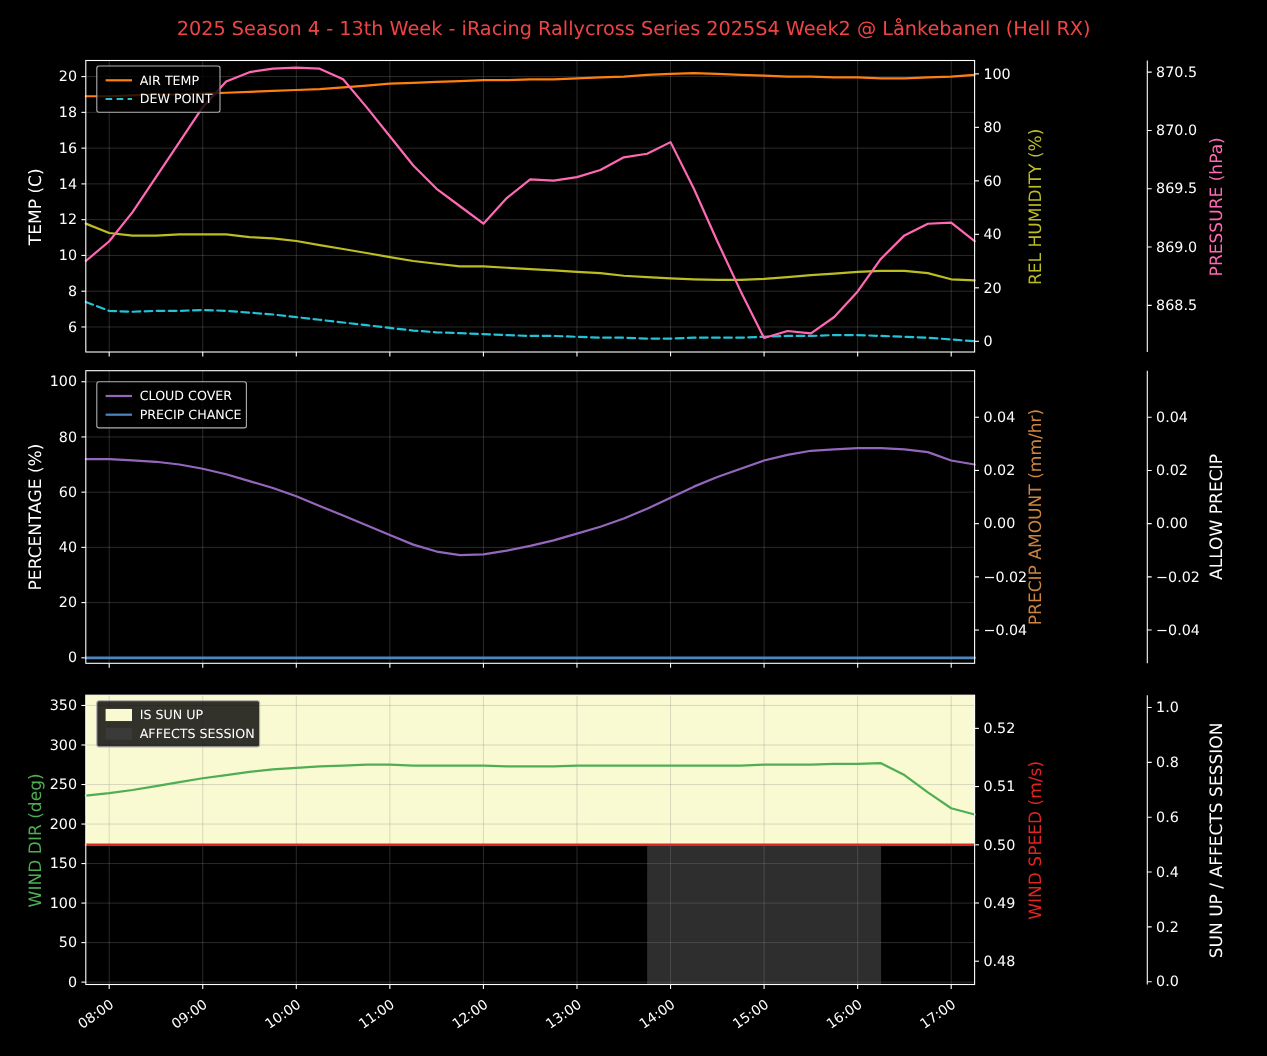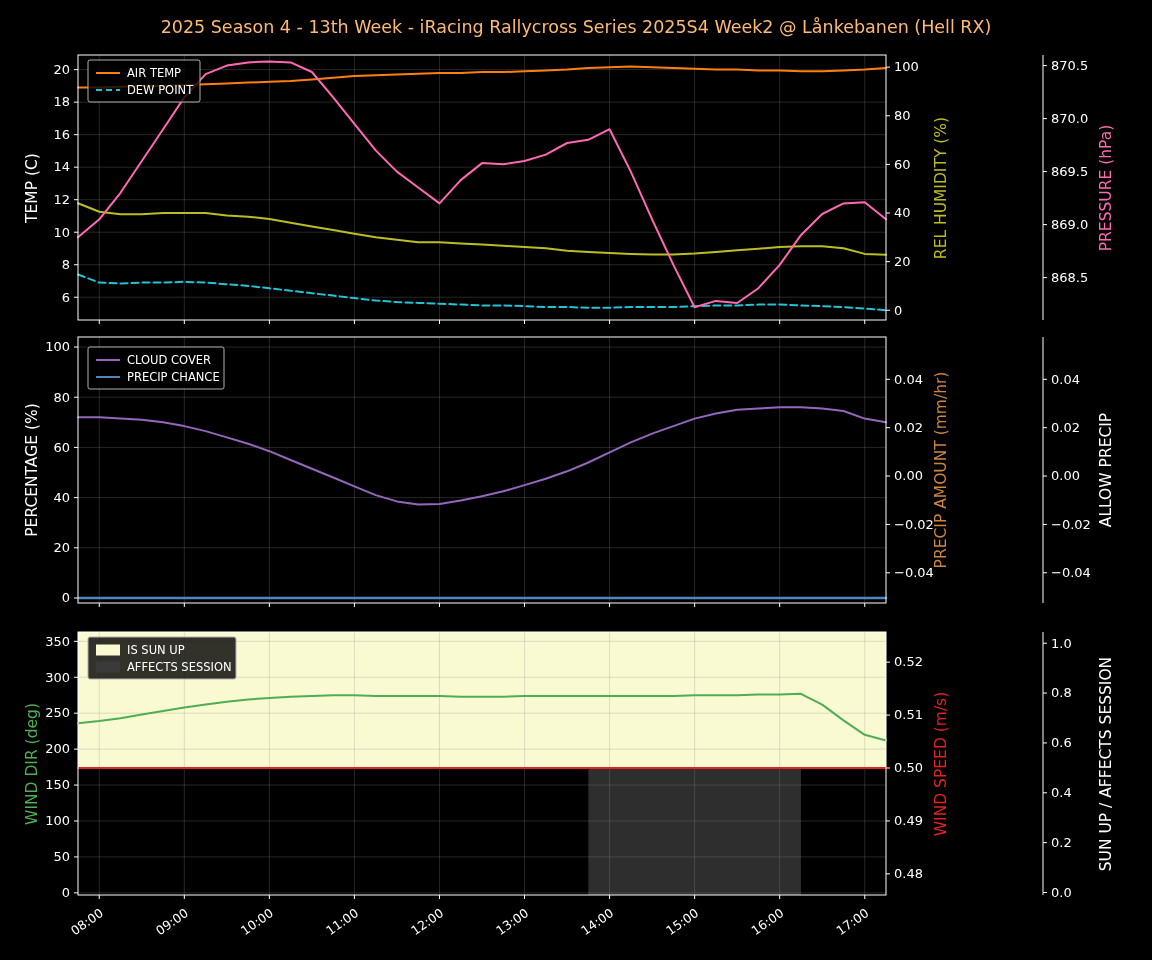--- a/index.html
+++ b/index.html
@@ -1,18 +1,18 @@
 <!DOCTYPE html>
 <html><head>
 <meta charset="utf-8">
 <style>
   html,body{margin:0;padding:0;background:#000;}
   body{width:1152px;height:960px;overflow:hidden;font-family:"DejaVu Sans",sans-serif;}
   #app{position:relative;width:1152px;height:960px;background:#000;}
-  #title{position:absolute;top:17px;left:0;width:100%;text-align:center;color:#fdba74;font-size:17.5px;}
+  #title{position:absolute;top:17px;left:0;width:100%;text-align:center;color:#ef4444;font-size:17.5px;}
   .axlabel{position:absolute;white-space:nowrap;font-size:15.5px;transform:translate(-50%,-50%) rotate(-90deg);}
   svg{position:absolute;top:0;left:0;}
   svg text{font-family:"DejaVu Sans",sans-serif;}
 </style>
 </head>
 <body>
 
 <div id="app">
   <div id="title">2025 Season 4 - 13th Week - iRacing Rallycross Series 2025S4 Week2 @ Lånkebanen (Hell RX)</div>
   <svg id="chart" width="1152" height="960" viewBox="0 0 1152 960">

